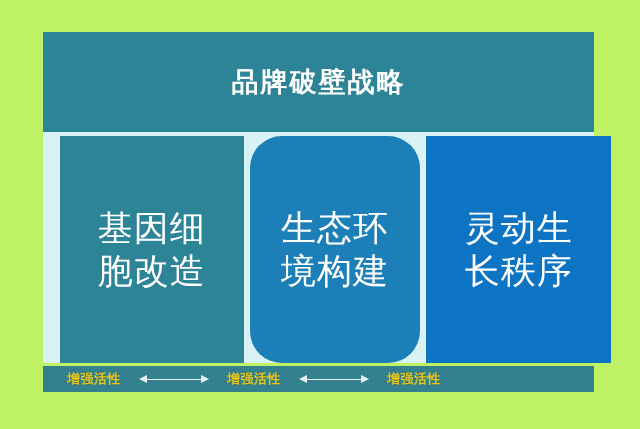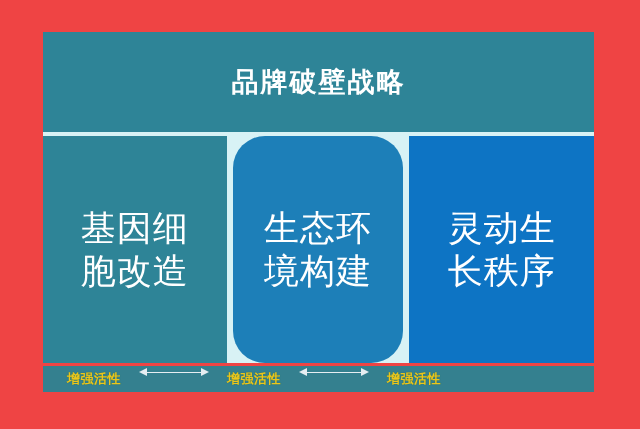--- a/index.html
+++ b/index.html
@@ -13,21 +13,21 @@
     font-family: "Liberation Sans", "DejaVu Sans", sans-serif;
     overflow: hidden;
   }
 
   #slide {
     position: absolute;
     left: 0;
     top: 0;
     width: 640px;
     height: 429px;
-    background: #ef4444;
+    background: #bef264;
   }
 
   
   .diagram {
     position: absolute;
     left: 43px;
     top: 32px;
     width: 551px;
     height: 331px;
     background: #d8f2f5;
@@ -50,21 +50,21 @@
     font-size: 27px;
     font-weight: bold;
     letter-spacing: 2px;
     line-height: 1;
     text-align: center;
     white-space: nowrap;
   }
 
   .columns {
     position: absolute;
-    left: 0;
+    left: 17px;
     top: 104px;
     width: 551px;
     height: 227px;
     display: flex;
     align-items: flex-end;
   }
 
   .col {
     position: relative;
     height: 227px;
@@ -104,20 +104,21 @@
 
   
   .bottom-bar {
     position: absolute;
     left: 43px;
     top: 366px;
     width: 551px;
     height: 26px;
     background: #34808f;
     display: flex;
+    align-items: center;
   }
 
   .bb-seg {
     display: flex;
     align-items: center;
     justify-content: center;
     height: 26px;
   }
 
   .bb-label {

